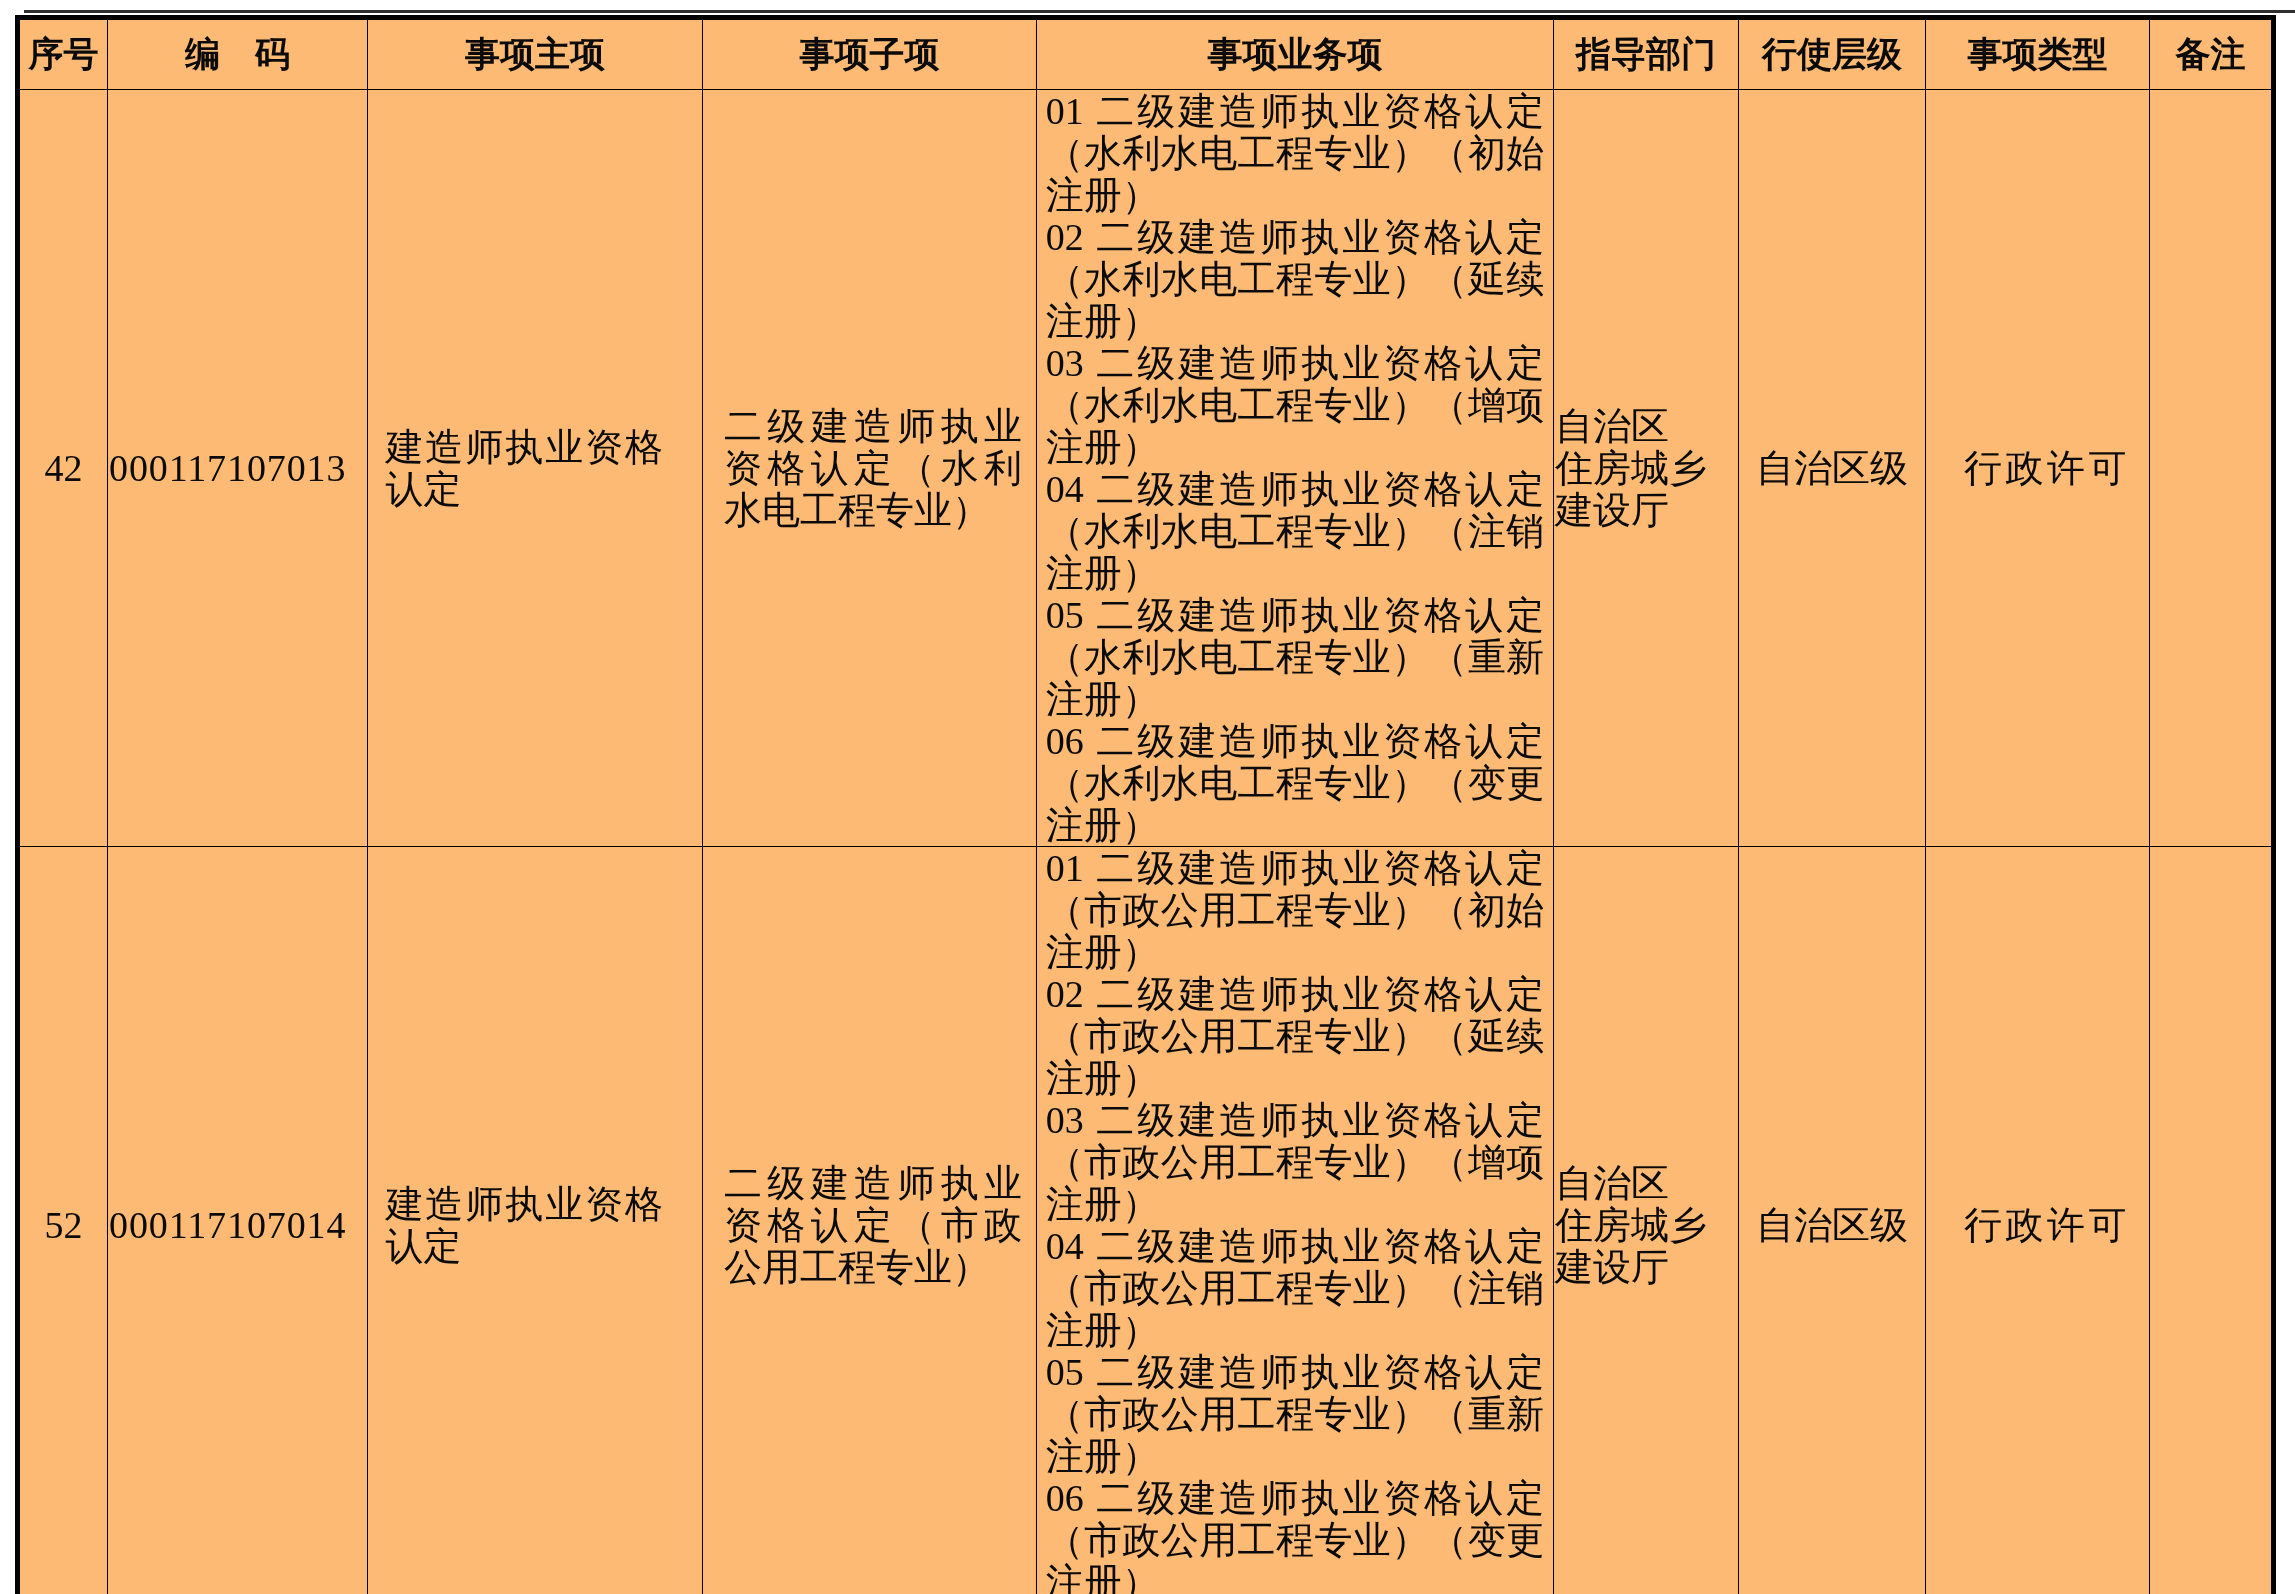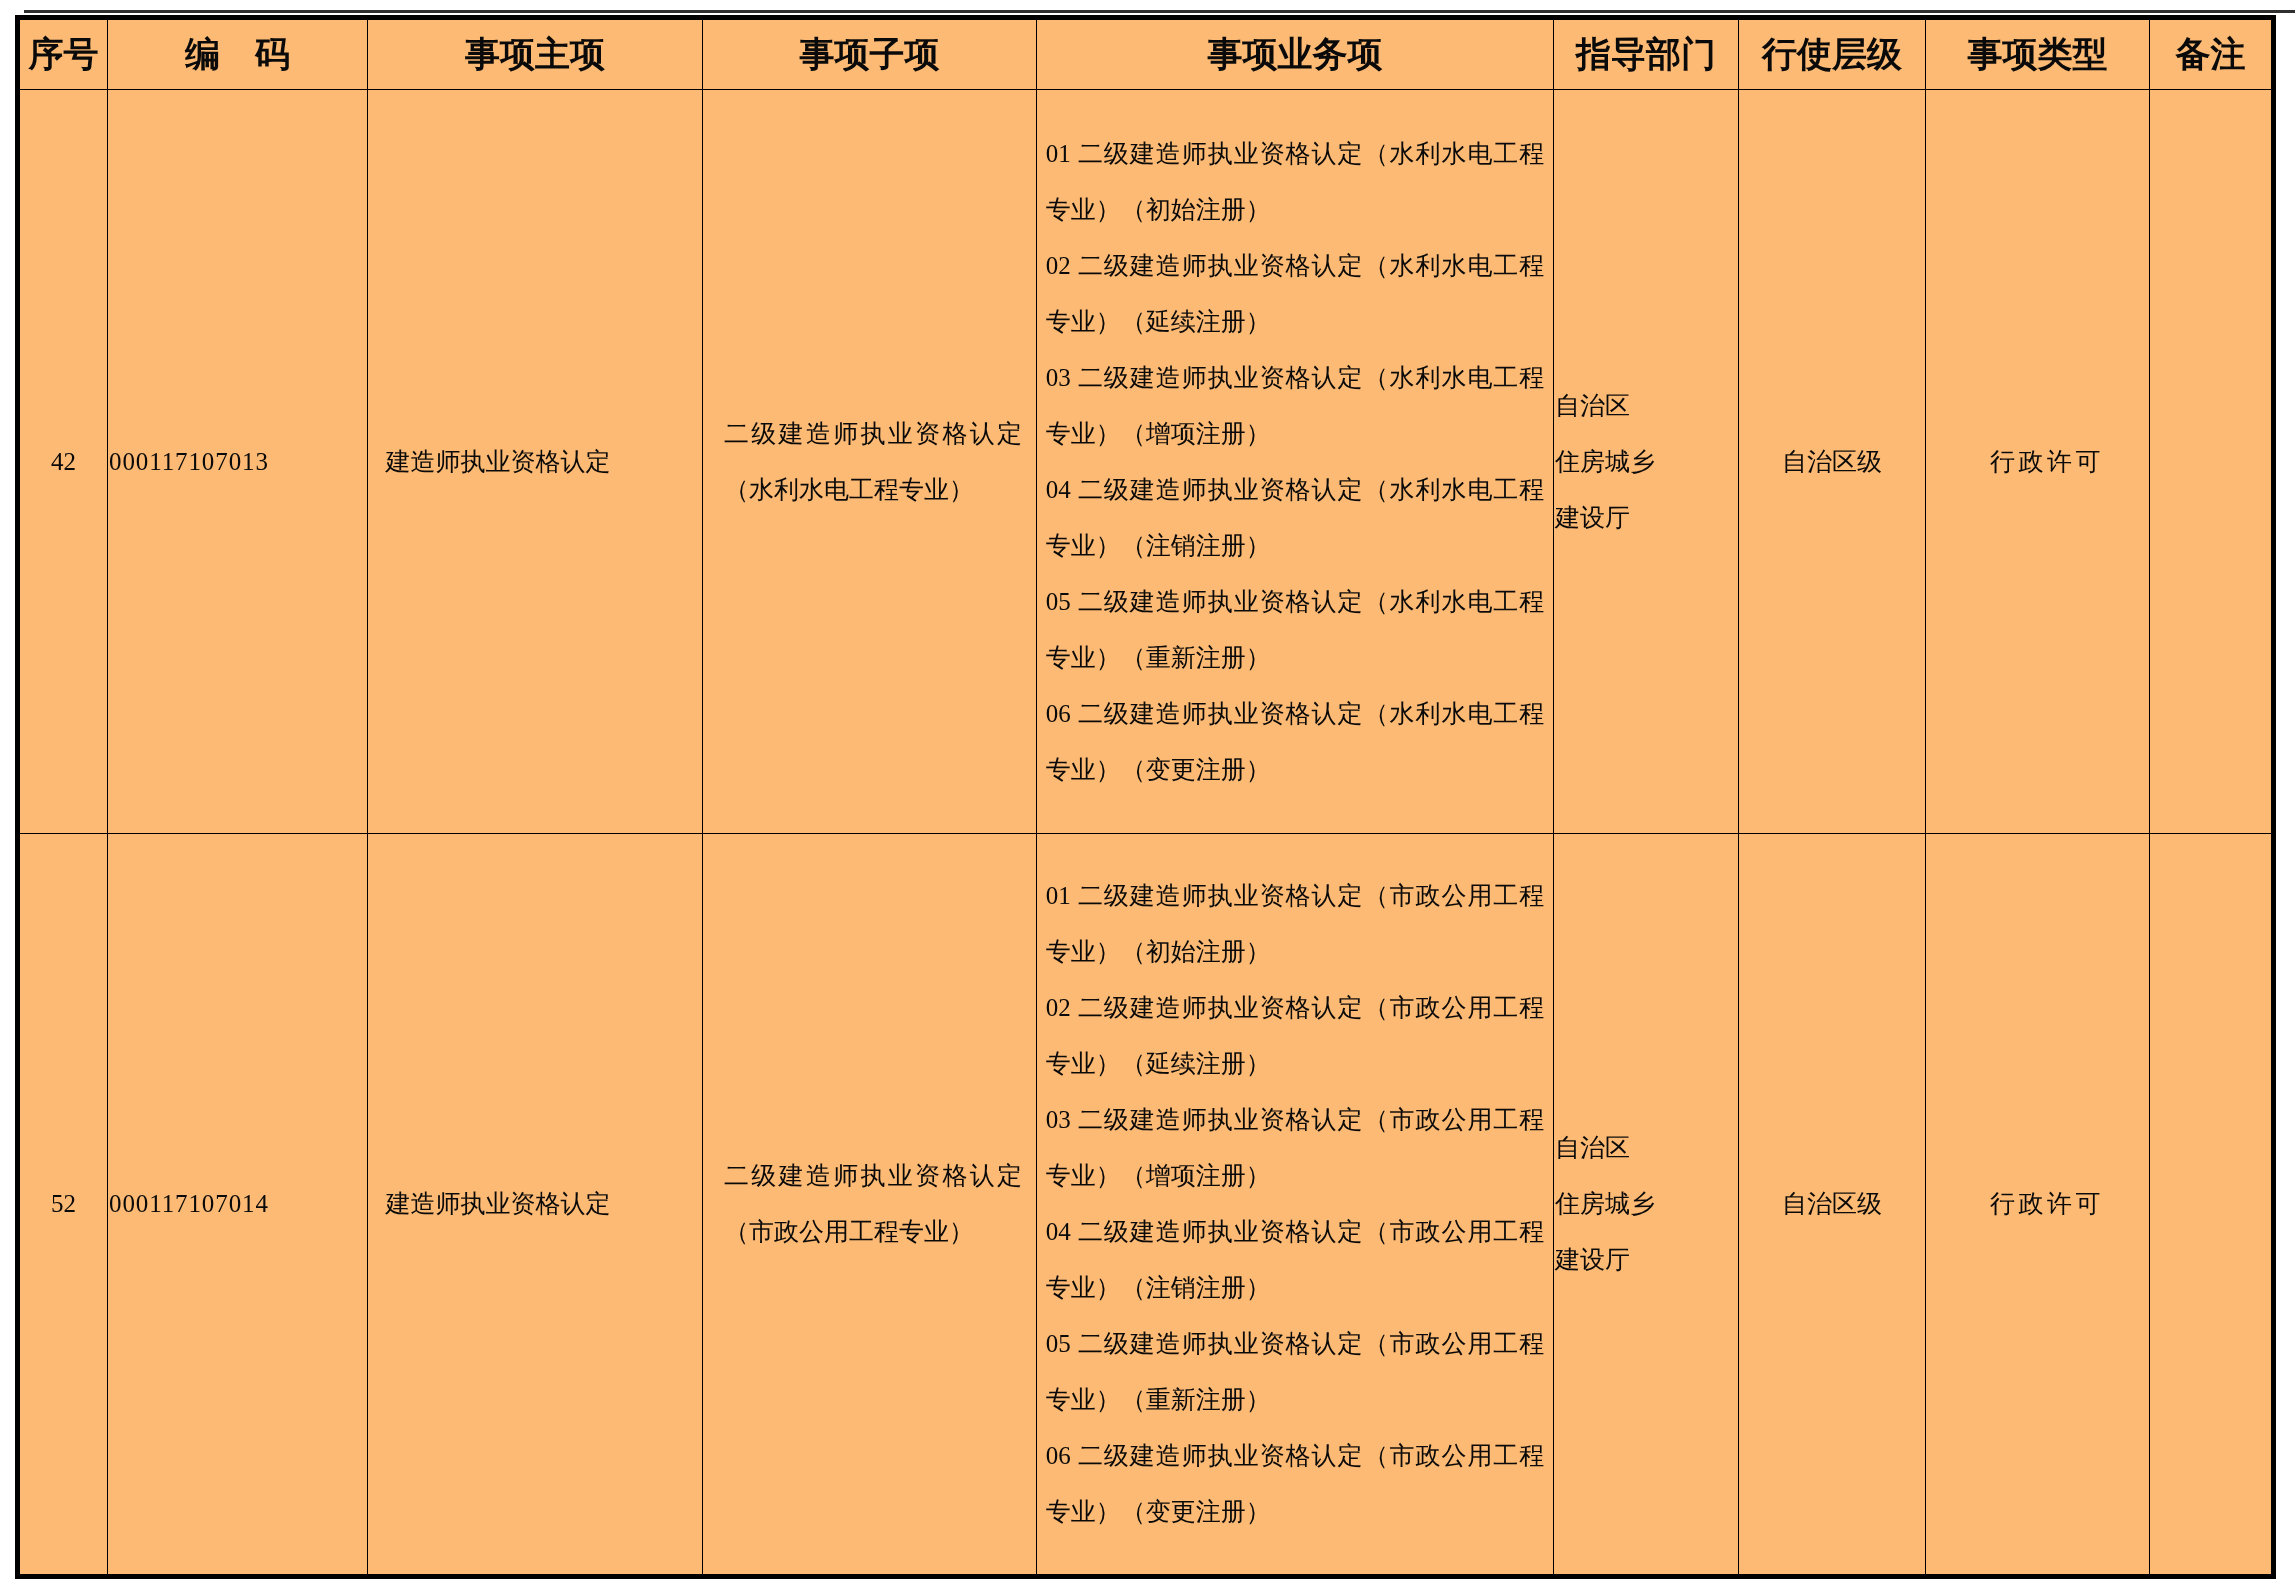--- a/index.html
+++ b/index.html
@@ -43,22 +43,22 @@
   tr.data-row-1 { height: 744px; }
   tr.data-row-2 { height: 743px; }
   th {
     font-family: "Liberation Sans", sans-serif;
     font-weight: bold;
     font-size: 35px;
     text-align: center;
     white-space: nowrap;
   }
   td {
-    font-size: 25px;
-    line-height: 56px;
+    font-size: 38px;
+    line-height: 42px;
   }
   .c-seq   { text-align: center; }
   .c-code  { letter-spacing: 0.9px; }
   .c-main  {
     text-align: justify;
     text-justify: inter-character;
     padding: 0 39px 0 17.4px;
   }
   .c-sub   {
     text-align: justify;

